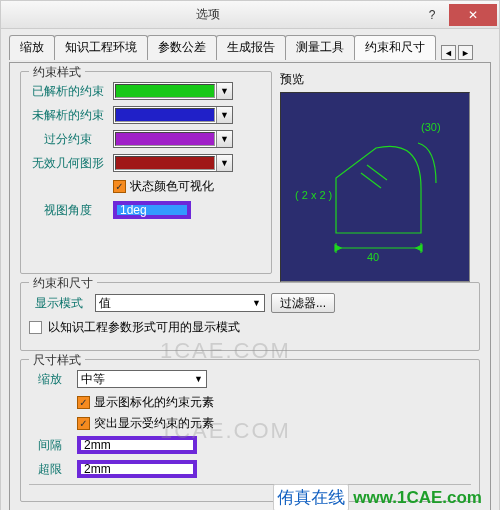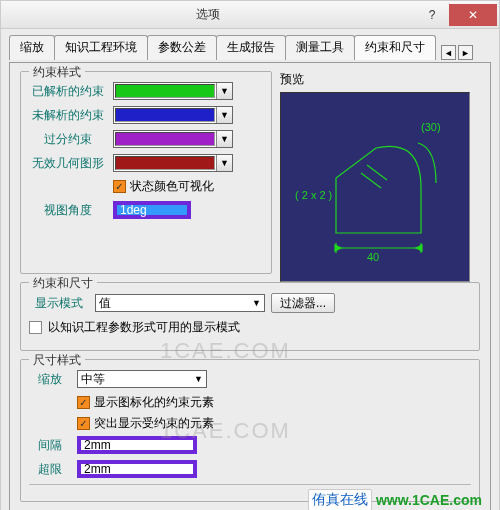--- a/index.html
+++ b/index.html
@@ -42,21 +42,21 @@
   .preview-area { flex: 0 0 200px; }
   .preview-label { margin-bottom: 4px; }
   .preview-box {
     width: 190px; height: 190px; background: #2b2d6f; border: 1px inset #888; position: relative;
   }
   .dim { position:absolute; color:#1fd81f; font-size:11px; font-family:Arial;}
   .select { border:1px solid #666; background:#fff; height:18px; display:flex; align-items:center; padding:0 3px; }
   .btn { border:1px solid #888; background: linear-gradient(#fdfdfd,#e2e2e2); padding:2px 8px; height:20px; display:flex; align-items:center; border-radius:2px;}
   .watermark1 { position:absolute; left:150px; top:275px; color:rgba(150,150,150,.35); font-size:22px; font-family:Arial; letter-spacing:2px; pointer-events:none;}
   .watermark2 { position:absolute; left:150px; top:355px; color:rgba(150,150,150,.35); font-size:22px; font-family:Arial; letter-spacing:2px; pointer-events:none;}
-  .footer { position:absolute; bottom:6px; right:8px; font-size:14px; color:#1e62c8; display:flex; align-items:center; gap:4px;}
+  .footer { position:absolute; bottom:6px; right:8px; font-size:17px; color:#1e62c8; display:flex; align-items:center; gap:4px;}
   .footer .badge { background:#fff; border:1px solid #ccc; padding:1px 3px; border-radius:2px;}
   .sep-line { border-top:1px solid #b8b8b8; margin:4px 0 8px 0;}
 </style>
 </head>
 <body>
 
 <div class="titlebar">
   <div class="title">选项</div>
   <div class="help-btn">?</div>
   <div class="close-btn">✕</div>

